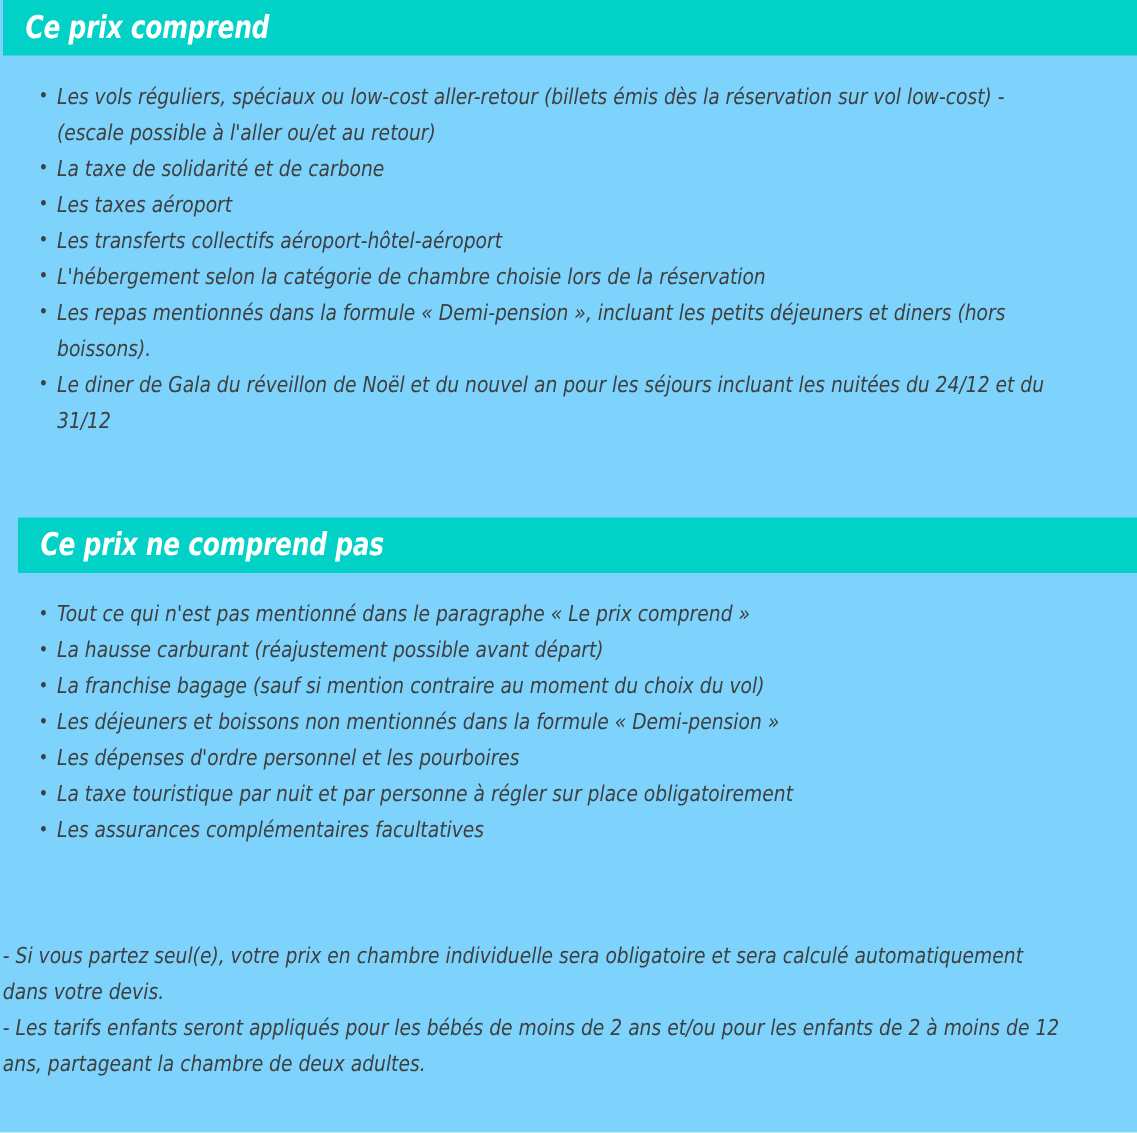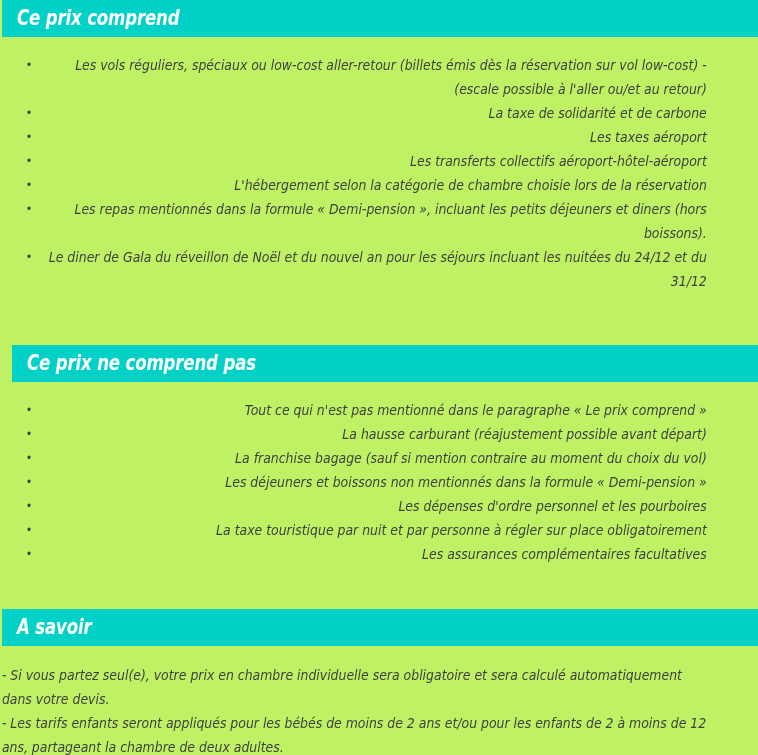--- a/index.html
+++ b/index.html
@@ -10,21 +10,21 @@
   body {
     width: 758px;
     height: 755px;
     overflow: hidden;
     font-family: "DejaVu Sans", sans-serif;
   }
   .page {
     position: relative;
     width: 758px;
     height: 755px;
-    background: #bef264;
+    background: #7dd3fc;
   }
 
   
   .section-header {
     background: #02d1c8;
     height: 37px;
     margin-left: 2px;
     display: flex;
     align-items: center;
     box-sizing: border-box;
@@ -45,21 +45,20 @@
 
   
   .bullet-block {
     padding-top: 16px;
     padding-left: 0;
   }
   ul.bullets {
     margin: 0;
     padding: 0;
     list-style: none;
-    text-align: right;
   }
   ul.bullets li {
     position: relative;
     padding-left: 40px;
     padding-right: 14px;
     margin: 0 0 0 0;
     color: #3f3f3f;
     font-family: "DejaVu Sans Condensed", "Liberation Sans Narrow", "Liberation Sans", sans-serif;
     font-style: italic;
     font-size: 14.6px;
@@ -130,22 +129,19 @@
       <li>La franchise bagage (sauf si mention contraire au moment du choix du vol)</li>
       <li>Les déjeuners et boissons non mentionnés dans la formule « Demi-pension »</li>
       <li>Les dépenses d'ordre personnel et les pourboires</li>
       <li>La taxe touristique par nuit et par personne à régler sur place obligatoirement</li>
       <li>Les assurances complémentaires facultatives</li>
     </ul>
   </div>
 
   <div class="gap-2"></div>
 
-  <div class="section-header" style="background: rgb(2, 209, 200);">
-    <span class="title">A savoir</span>
-  </div>
   <div class="para-block">
     <p>- Si vous partez seul(e), votre prix en chambre individuelle sera obligatoire et sera calculé automatiquement dans votre devis.</p>
     <p>- Les tarifs enfants seront appliqués pour les bébés de moins de 2 ans et/ou pour les enfants de 2 à moins de 12 ans, partageant la chambre de deux adultes.</p>
 
   </div>
 
 </div>
 
 </body></html>

